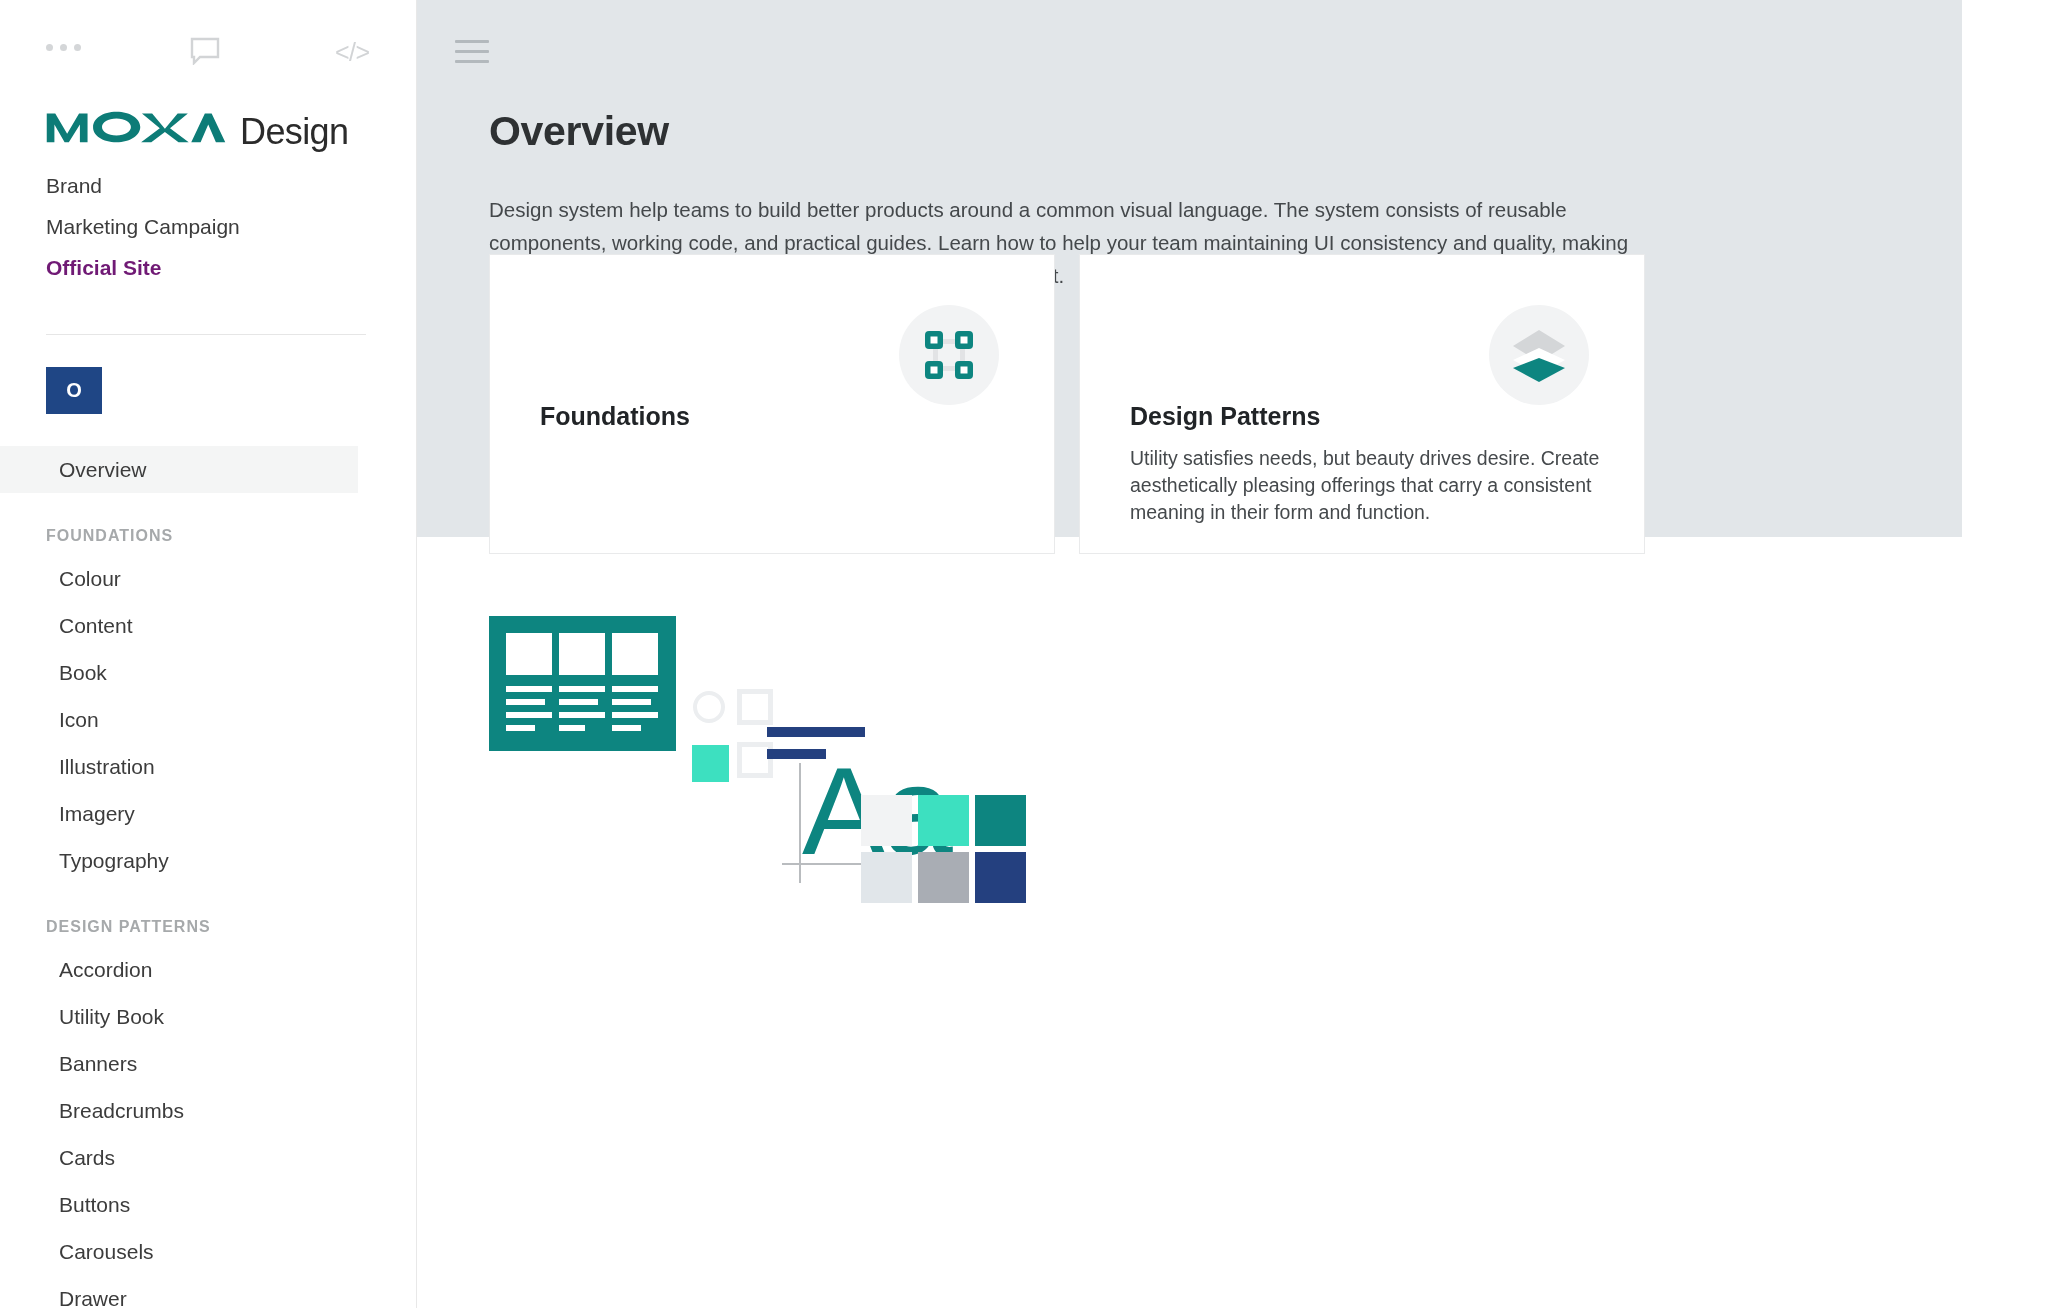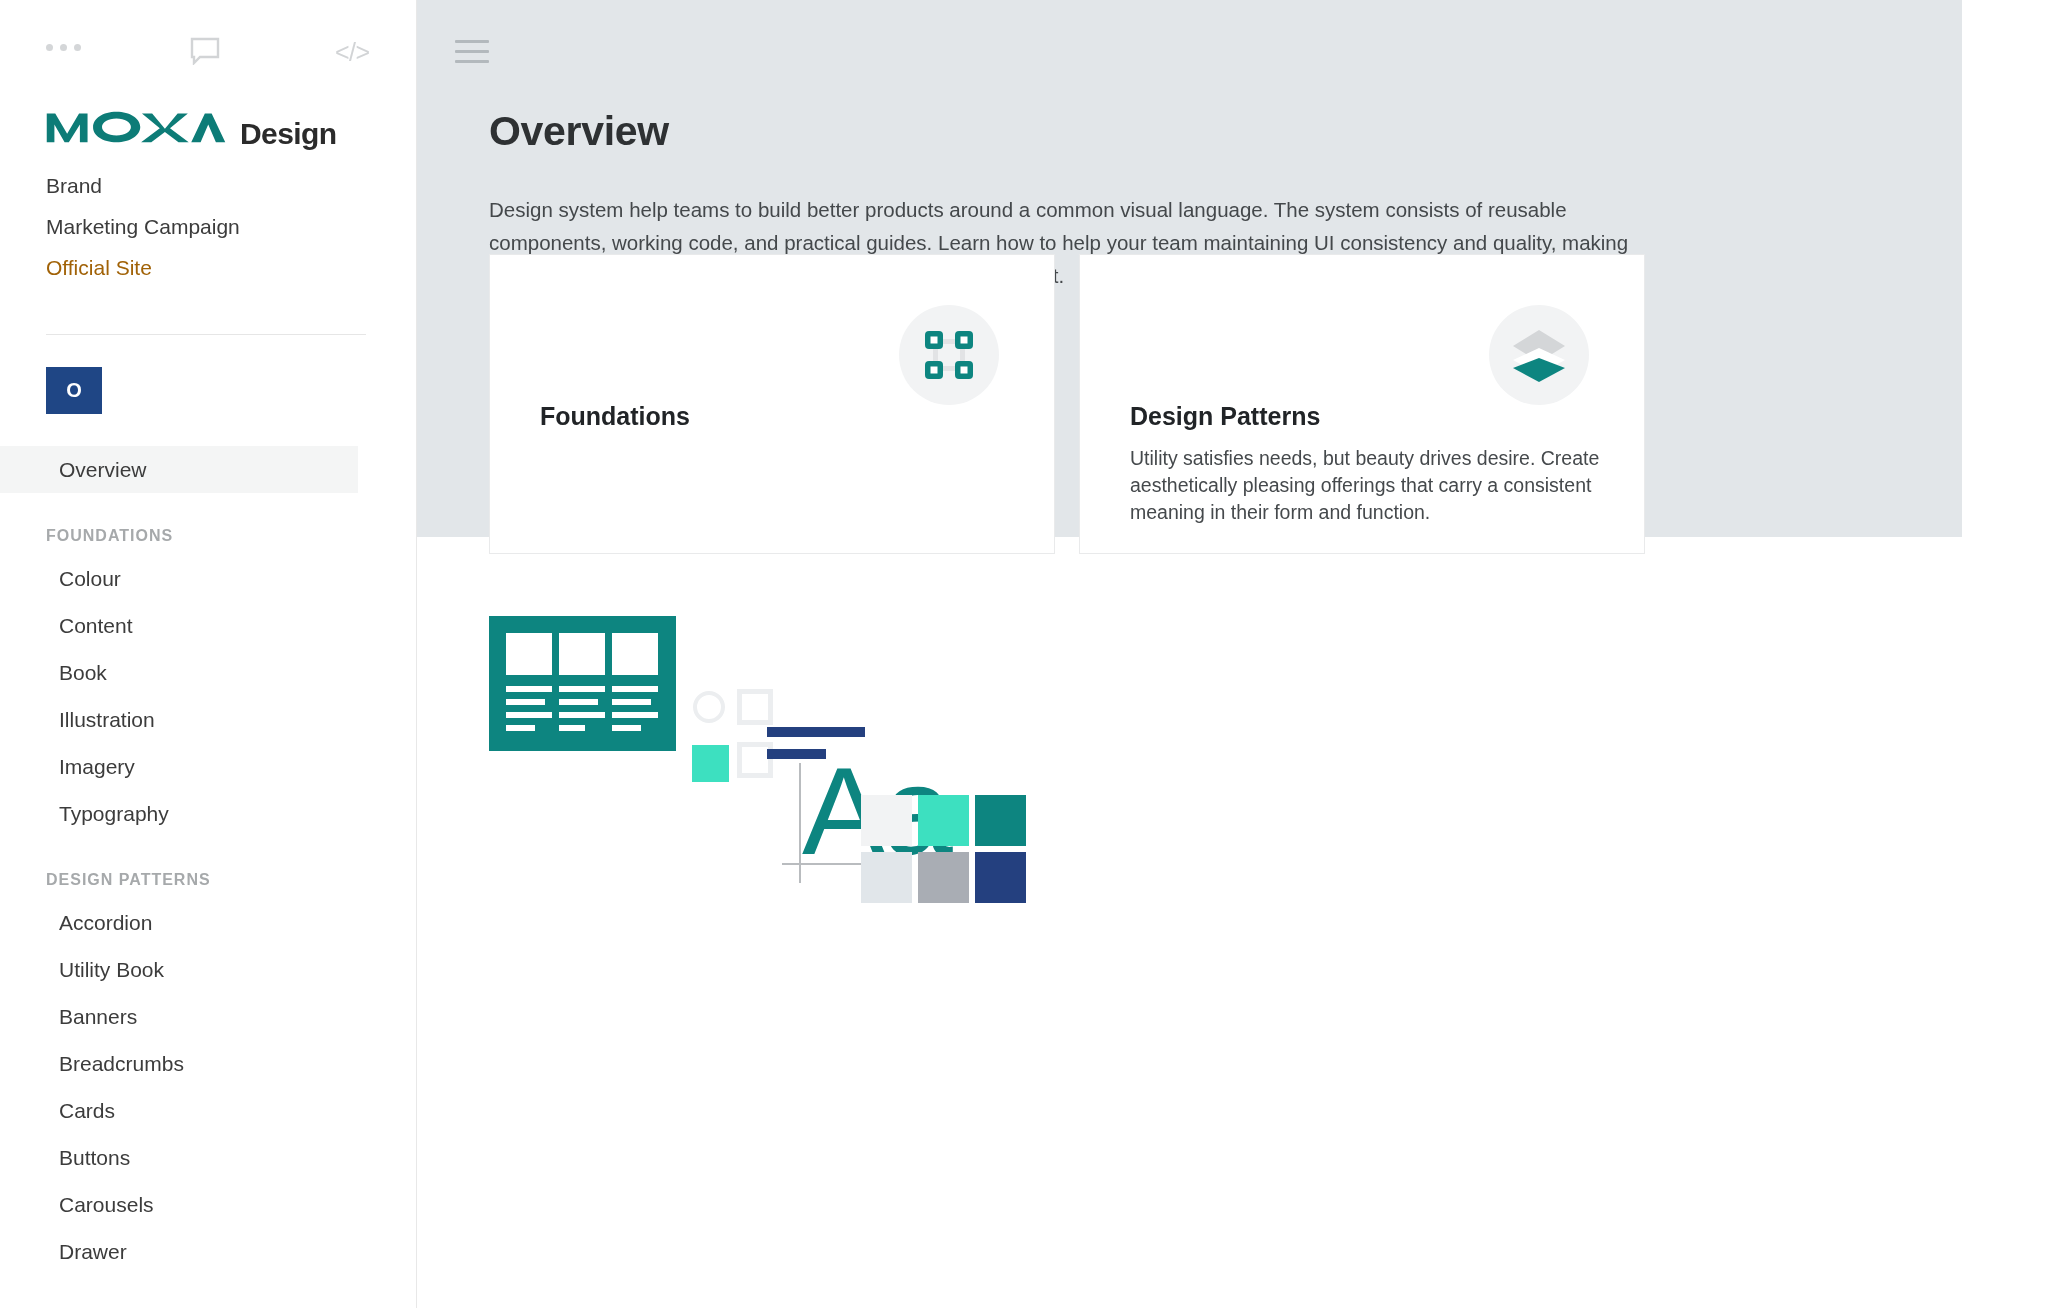--- a/index.html
+++ b/index.html
@@ -31,31 +31,31 @@
   .tb-comment { position: absolute; left: 190px; top: 37px; }
   .tb-code { position: absolute; left: 335px; top: 38px; font-size: 25px; color: #d2d4d6; font-family: "Liberation Sans", sans-serif; letter-spacing: -0.5px; }
 
   .brand {
     position: absolute; left: 46px; top: 110px;
     display: flex; align-items: baseline; gap: 14px;
     white-space: nowrap;
   }
   .brand-moxa { height: 34px; display: block; }
   .brand-word {
-    font-size: 30px; color: #2b2b2b; font-weight: 700;
+    font-size: 36px; color: #2b2b2b; font-weight: 400;
     letter-spacing: -0.6px; line-height: 1;
   }
 
   .top-links { position: absolute; left: 46px; top: 175px; width: 330px; }
   .top-link {
     display: block; font-size: 21px; color: #3c3c3c;
     line-height: 1; padding: 0; margin-bottom: 20px;
     text-decoration: none; cursor: pointer;
   }
-  .top-link.active { color: #a16207; font-weight: 400; }
+  .top-link.active { color: #701a75; font-weight: 700; }
 
   .divider {
     position: absolute; left: 46px; top: 334px;
     width: 320px; height: 1px; background: #e6e6e6;
   }
 
   .sec-badge {
     position: absolute; left: 46px; top: 367px;
     width: 56px; height: 47px;
     background: #1f4685;
@@ -226,20 +226,21 @@
     <div class="divider"></div>
 
     <div class="sec-badge">O</div>
 
     <nav class="nav">
       <a class="nav-item active">Overview</a>
       <div class="nav-group">FOUNDATIONS</div>
       <a class="nav-item">Colour</a>
       <a class="nav-item">Content</a>
       <a class="nav-item">Book</a>
+      <a class="nav-item">Icon</a>
       <a class="nav-item">Illustration</a>
       <a class="nav-item">Imagery</a>
       <a class="nav-item">Typography</a>
       <div class="nav-group">DESIGN PATTERNS</div>
       <a class="nav-item">Accordion</a>
       <a class="nav-item">Utility Book</a>
       <a class="nav-item">Banners</a>
       <a class="nav-item">Breadcrumbs</a>
       <a class="nav-item">Cards</a>
       <a class="nav-item">Buttons</a>

